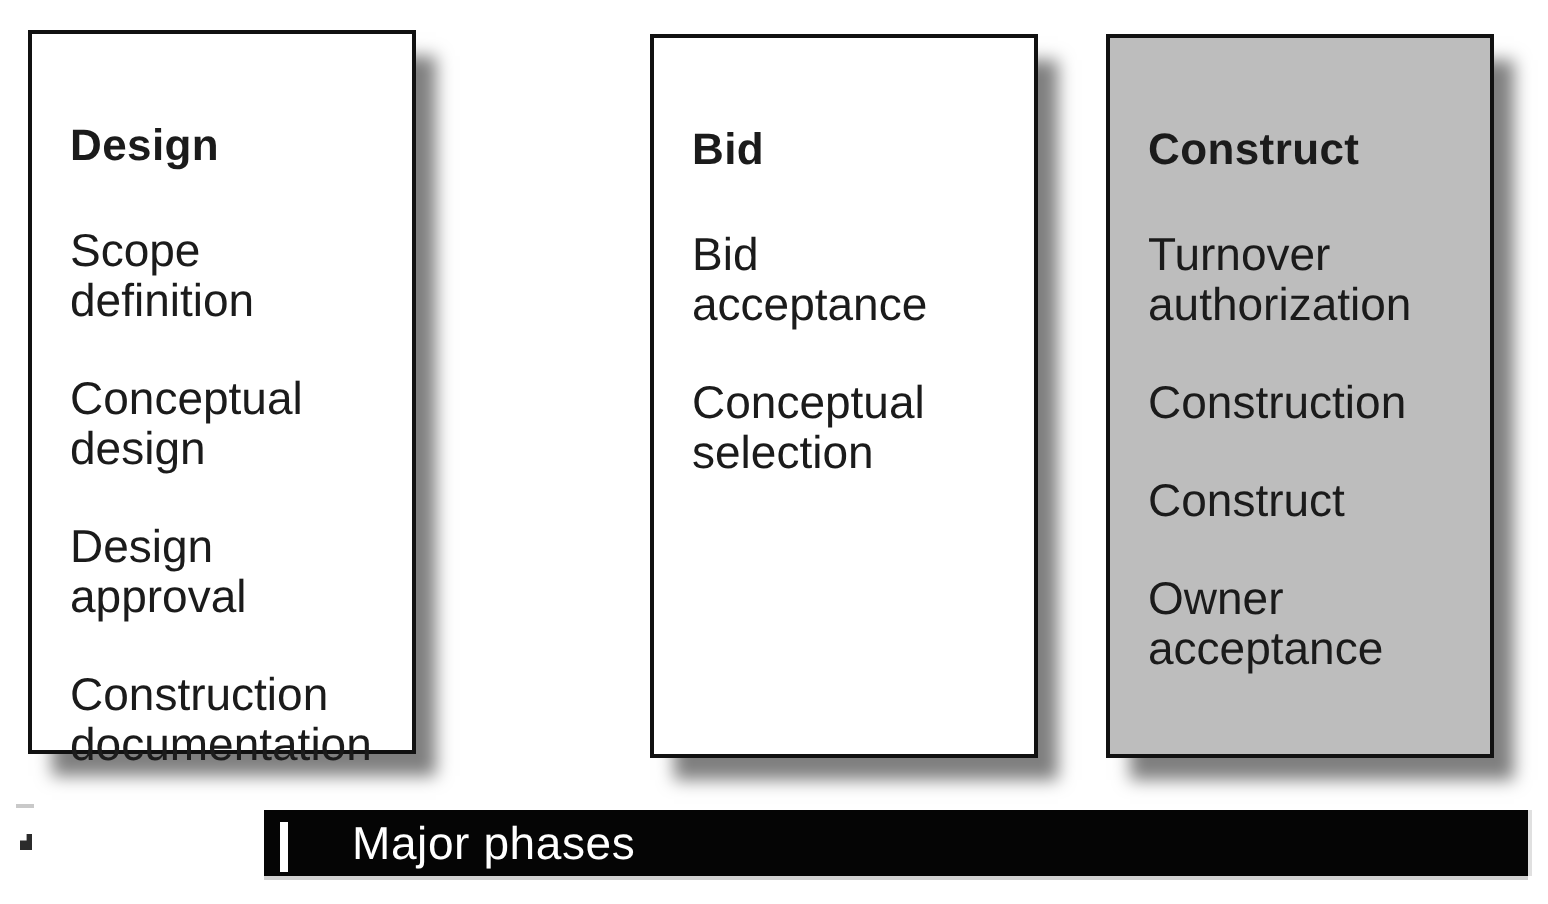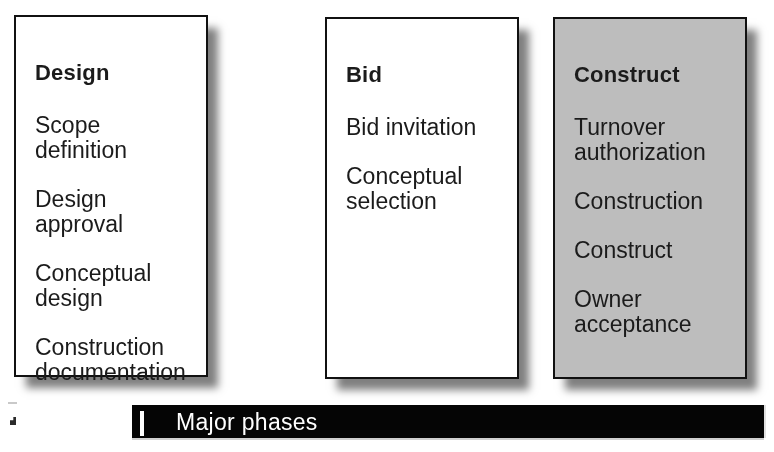--- a/index.html
+++ b/index.html
@@ -109,32 +109,32 @@
 </head>
 <body>
 
 <div class="canvas">
 
   <div id="columns">
     <section class="phase-box white">
       <h2 class="phase-title">Design</h2>
       <ul class="phase-items">
           <li class="phase-item">Scope definition</li>
-          <li class="phase-item">Design approval</li>
           <li class="phase-item">Conceptual
 design</li>
+          <li class="phase-item">Design approval</li>
           <li class="phase-item">Construction
 documentation</li>
         </ul>
     </section>
 
     <section class="phase-box white">
       <h2 class="phase-title">Bid</h2>
       <ul class="phase-items">
-          <li class="phase-item">Bid invitation</li>
+          <li class="phase-item">Bid acceptance</li>
           <li class="phase-item">Conceptual
 selection</li>
         </ul>
     </section>
 
     <section class="phase-box gray">
       <h2 class="phase-title">Construct</h2>
       <ul class="phase-items">
           <li class="phase-item">Turnover
 authorization</li>

